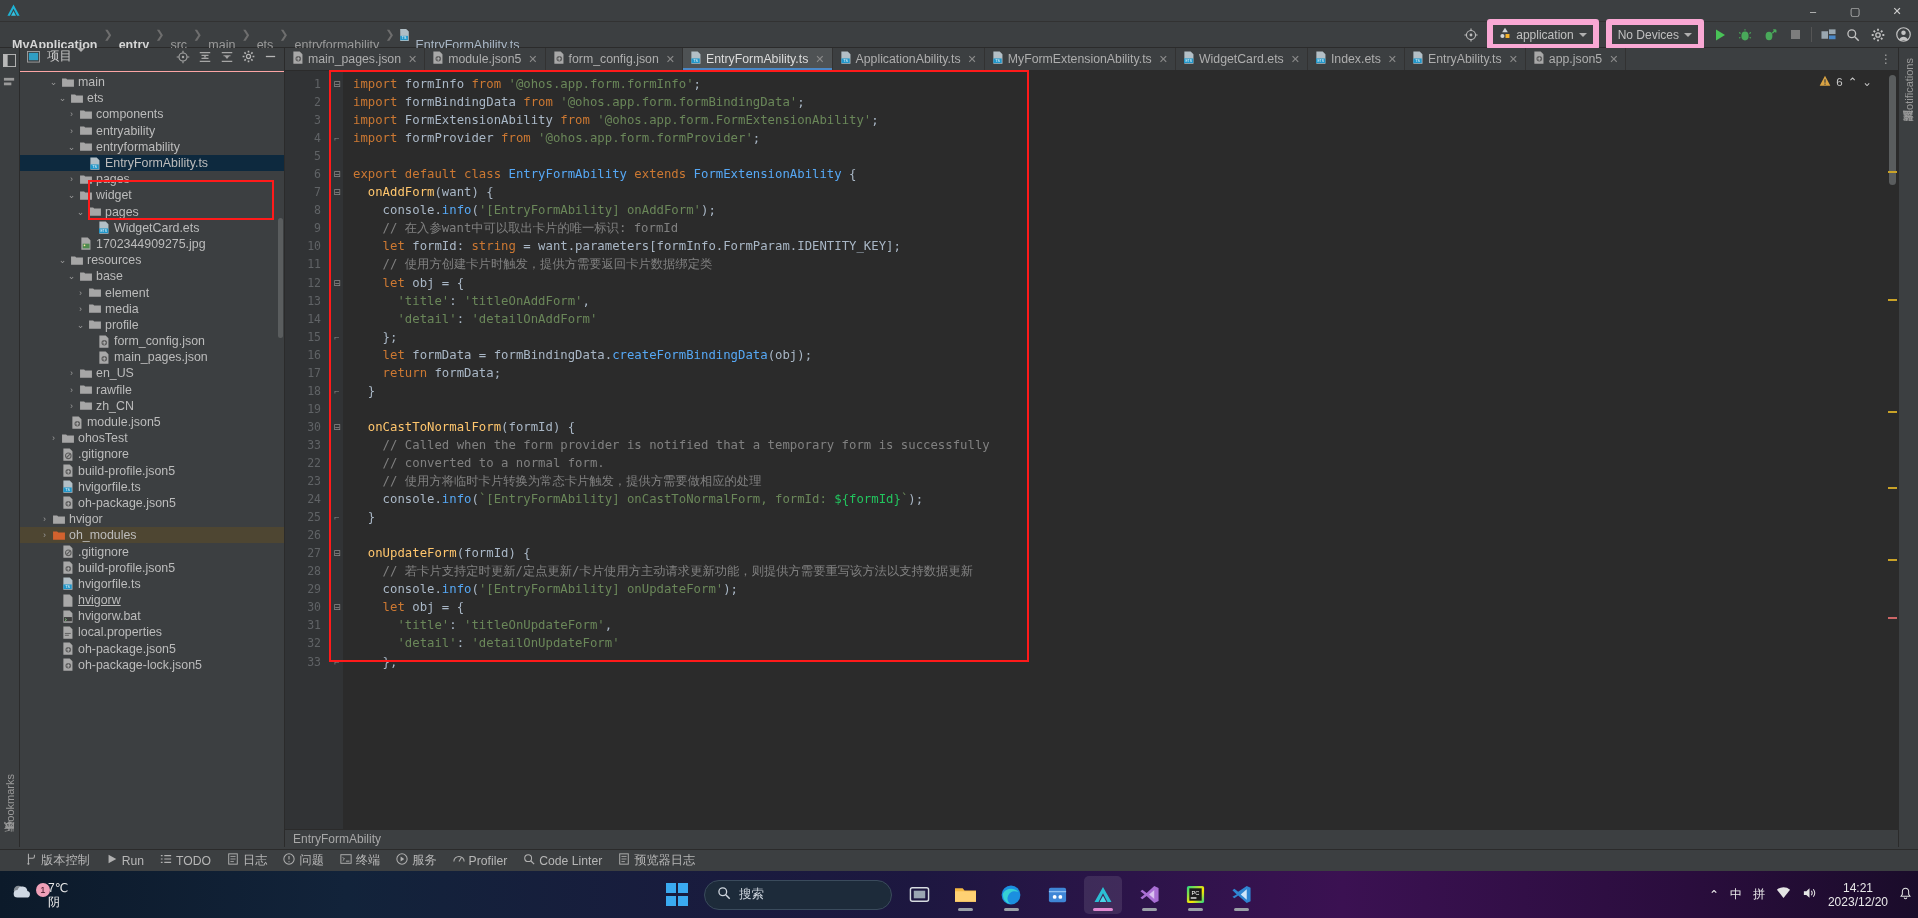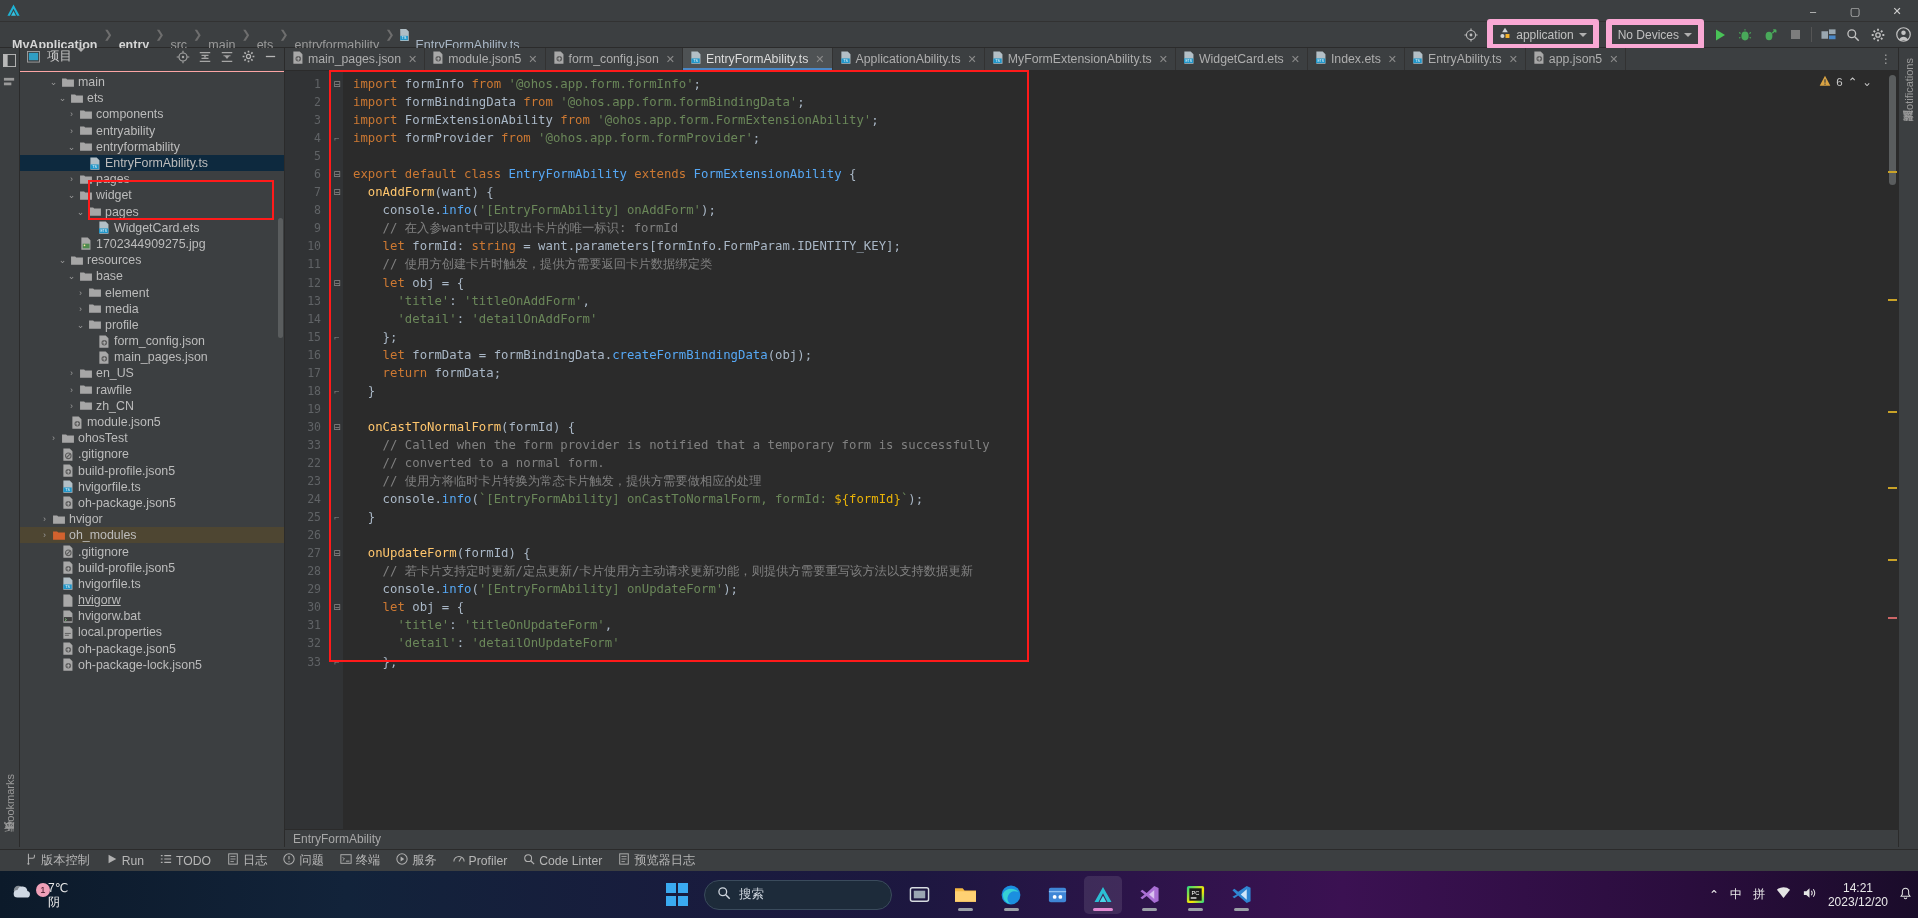--- a/index.html
+++ b/index.html
@@ -85,21 +85,21 @@
   .foldcol { width:12px; background:#313335; padding-top:4px; flex:none; position:relative; }
   .foldcol div { height:18.05px; line-height:18.05px; text-align:center; font-size:9px; color:#8a8a8a; }
   .code { flex:1; padding-top:4px; font-family:"DejaVu Sans Mono", monospace; font-size:12.3px;
           white-space:pre; overflow:hidden; position:relative; }
   .code .ln { height:18.05px; line-height:18.05px; padding-left:10px; }
   .k  { color:#cc7832; }       
   .s  { color:#6a8759; }       
   .cm { color:#808080; }       
   .fn { color:#ffc66d; }       
   .cls{ color:#56a8f5; }       
-  .pr { color:#eab308; }
+  .pr { color:#22c55e; }
   .pn { color:#a9b7c6; }
 
   .code-scroll { position:absolute; right:0; top:0; bottom:0; width:12px; background:#2b2b2b; }
   .cs-thumb { position:absolute; right:2px; top:4px; width:7px; height:110px; background:#5a5d5e; border-radius:4px; }
   .marker { position:absolute; right:1px; width:9px; height:2px; background:#c9a227; }
   .marker.r { background:#cc6666; }
 
   .warnbox { position:absolute; right:26px; top:4px; display:flex; align-items:center; gap:5px;
              font-size:11.5px; color:#c8c8c8; }
 

